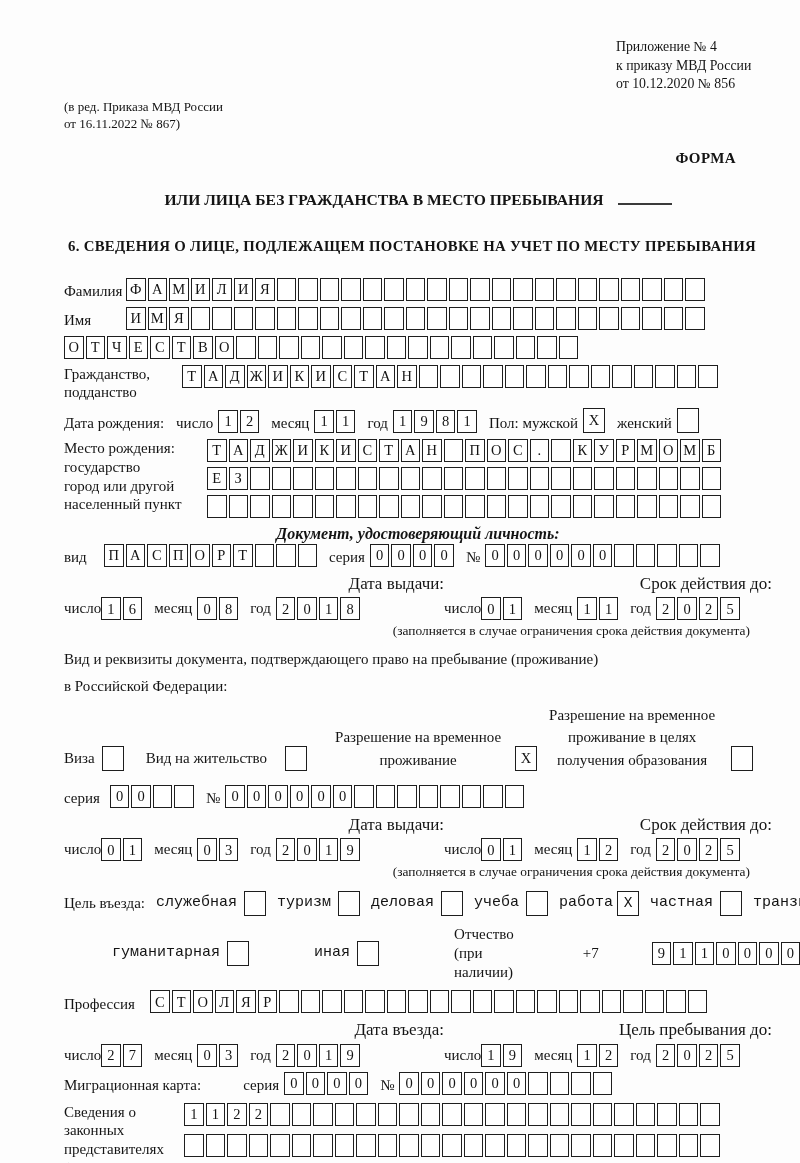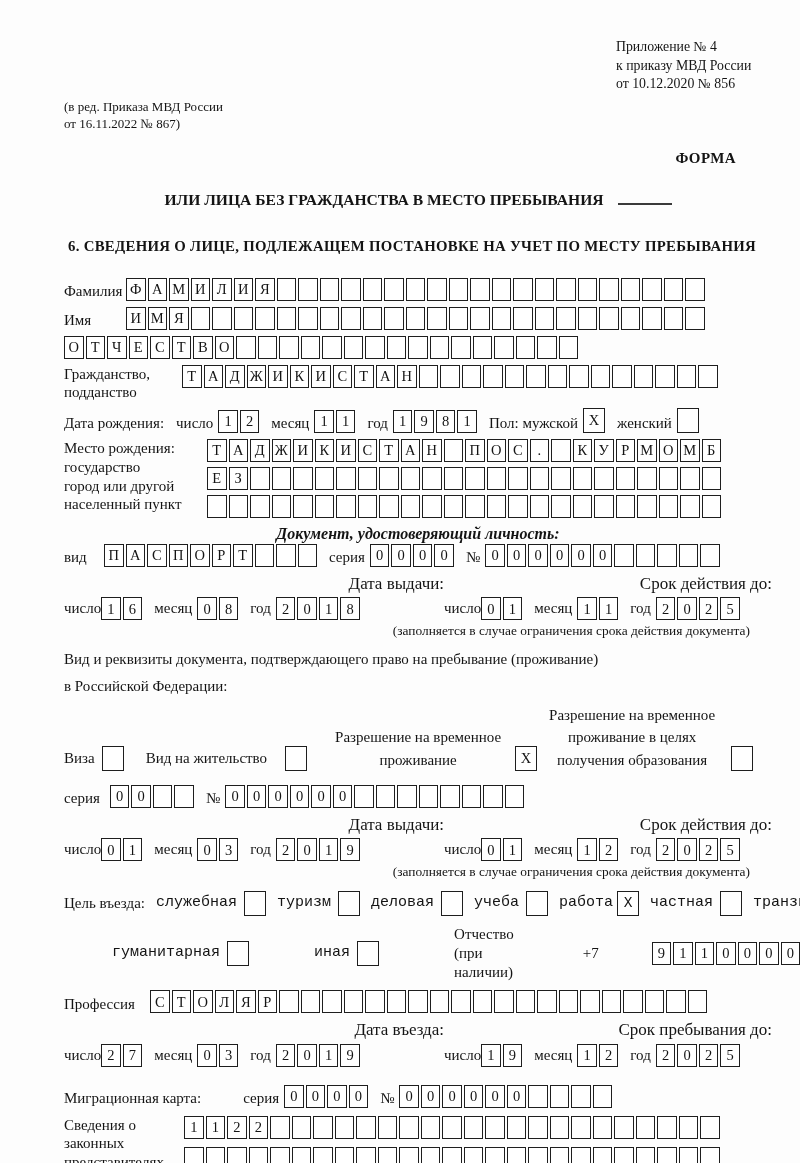--- a/index.html
+++ b/index.html
@@ -624,21 +624,21 @@
       <span class="minil">год</span>
       <div class="cellrow">
           <span class="cell">2</span>
           <span class="cell">0</span>
           <span class="cell">1</span>
           <span class="cell">9</span>
         </div>
     </div>
   </div>
   <div class="date-col right">
-    <div class="date-head">Срок пребывания до:</div>
+    <div class="date-head">Цель пребывания до:</div>
     <div class="date-line">
       <span>число</span>
       <div class="cellrow">
           <span class="cell">1</span>
           <span class="cell">9</span>
         </div>
       <span class="minil">месяц</span>
       <div class="cellrow">
           <span class="cell">1</span>
           <span class="cell">2</span>
@@ -647,21 +647,21 @@
       <div class="cellrow">
           <span class="cell">2</span>
           <span class="cell">0</span>
           <span class="cell">2</span>
           <span class="cell">5</span>
         </div>
     </div>
   </div>
 </div>
 
-<div class="frow" style="margin-top:18px;">
+<div class="frow" style="margin-top:5px;">
   <div class="lbl">Миграционная карта:</div>
   <span class="minil" style="margin-left:42px;">серия</span>
   <div class="cellrow">
       <span class="cell">0</span>
       <span class="cell">0</span>
       <span class="cell">0</span>
       <span class="cell">0</span>
     </div>
   <span class="minil">№</span>
   <div class="cellrow">

